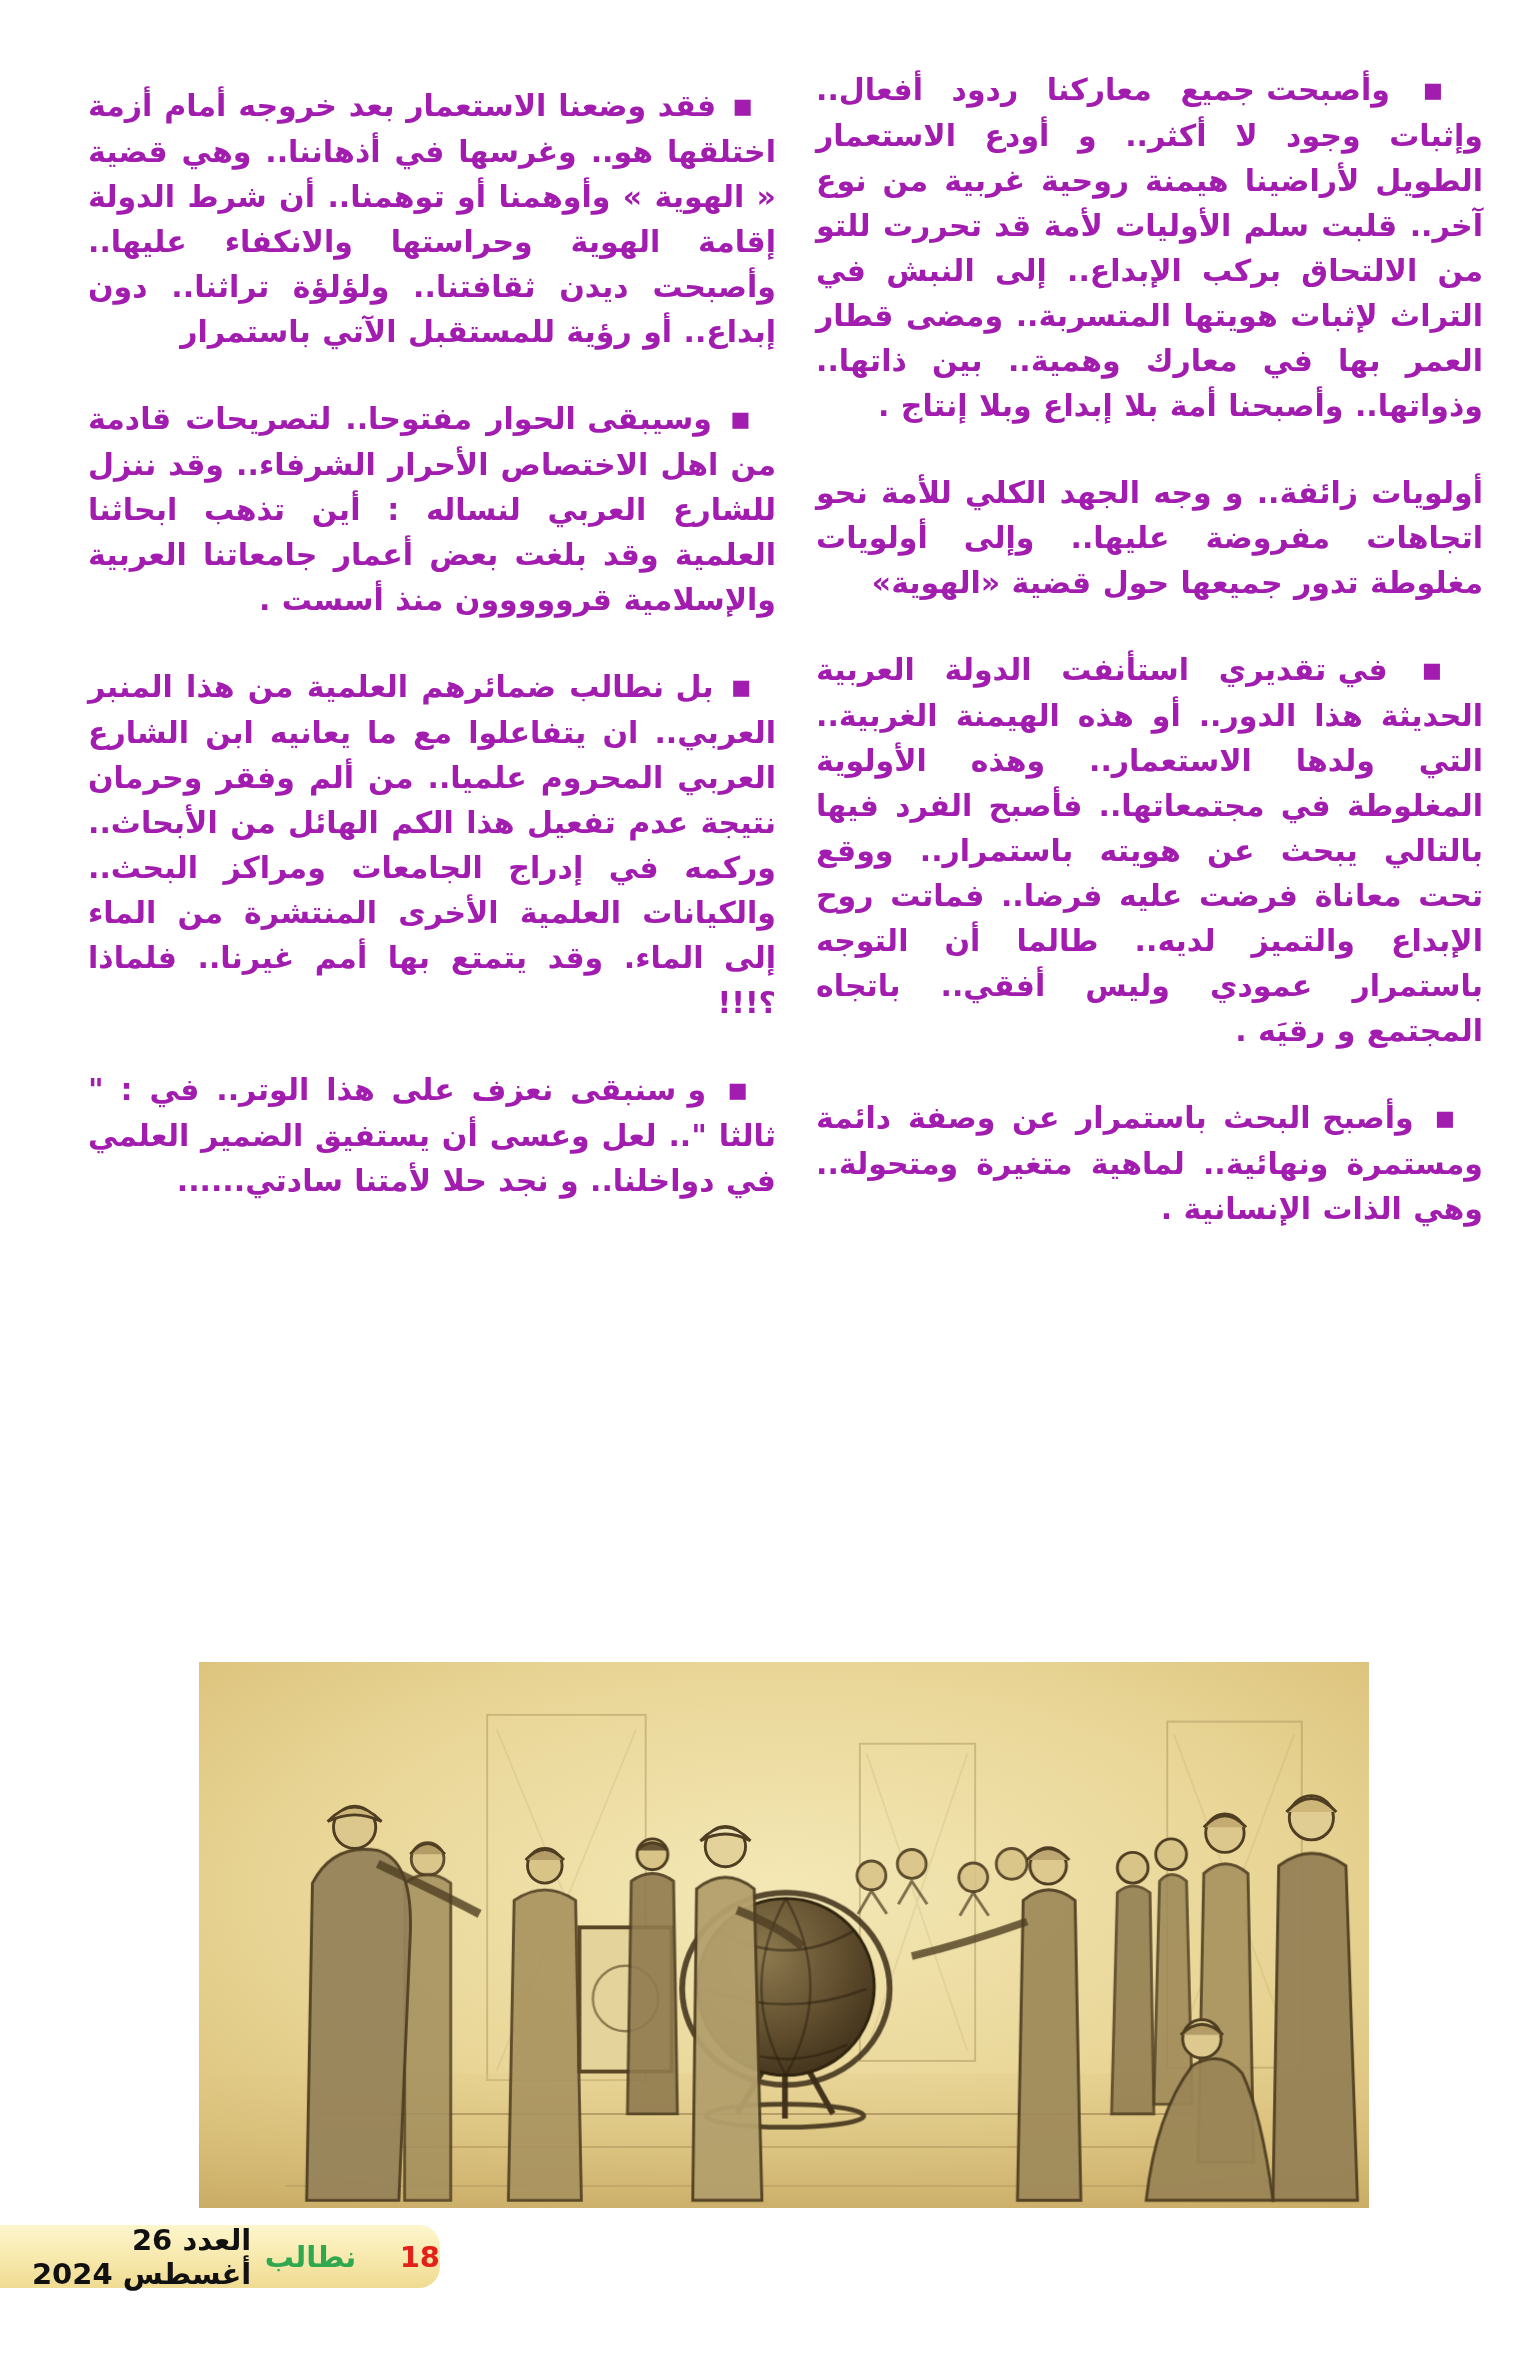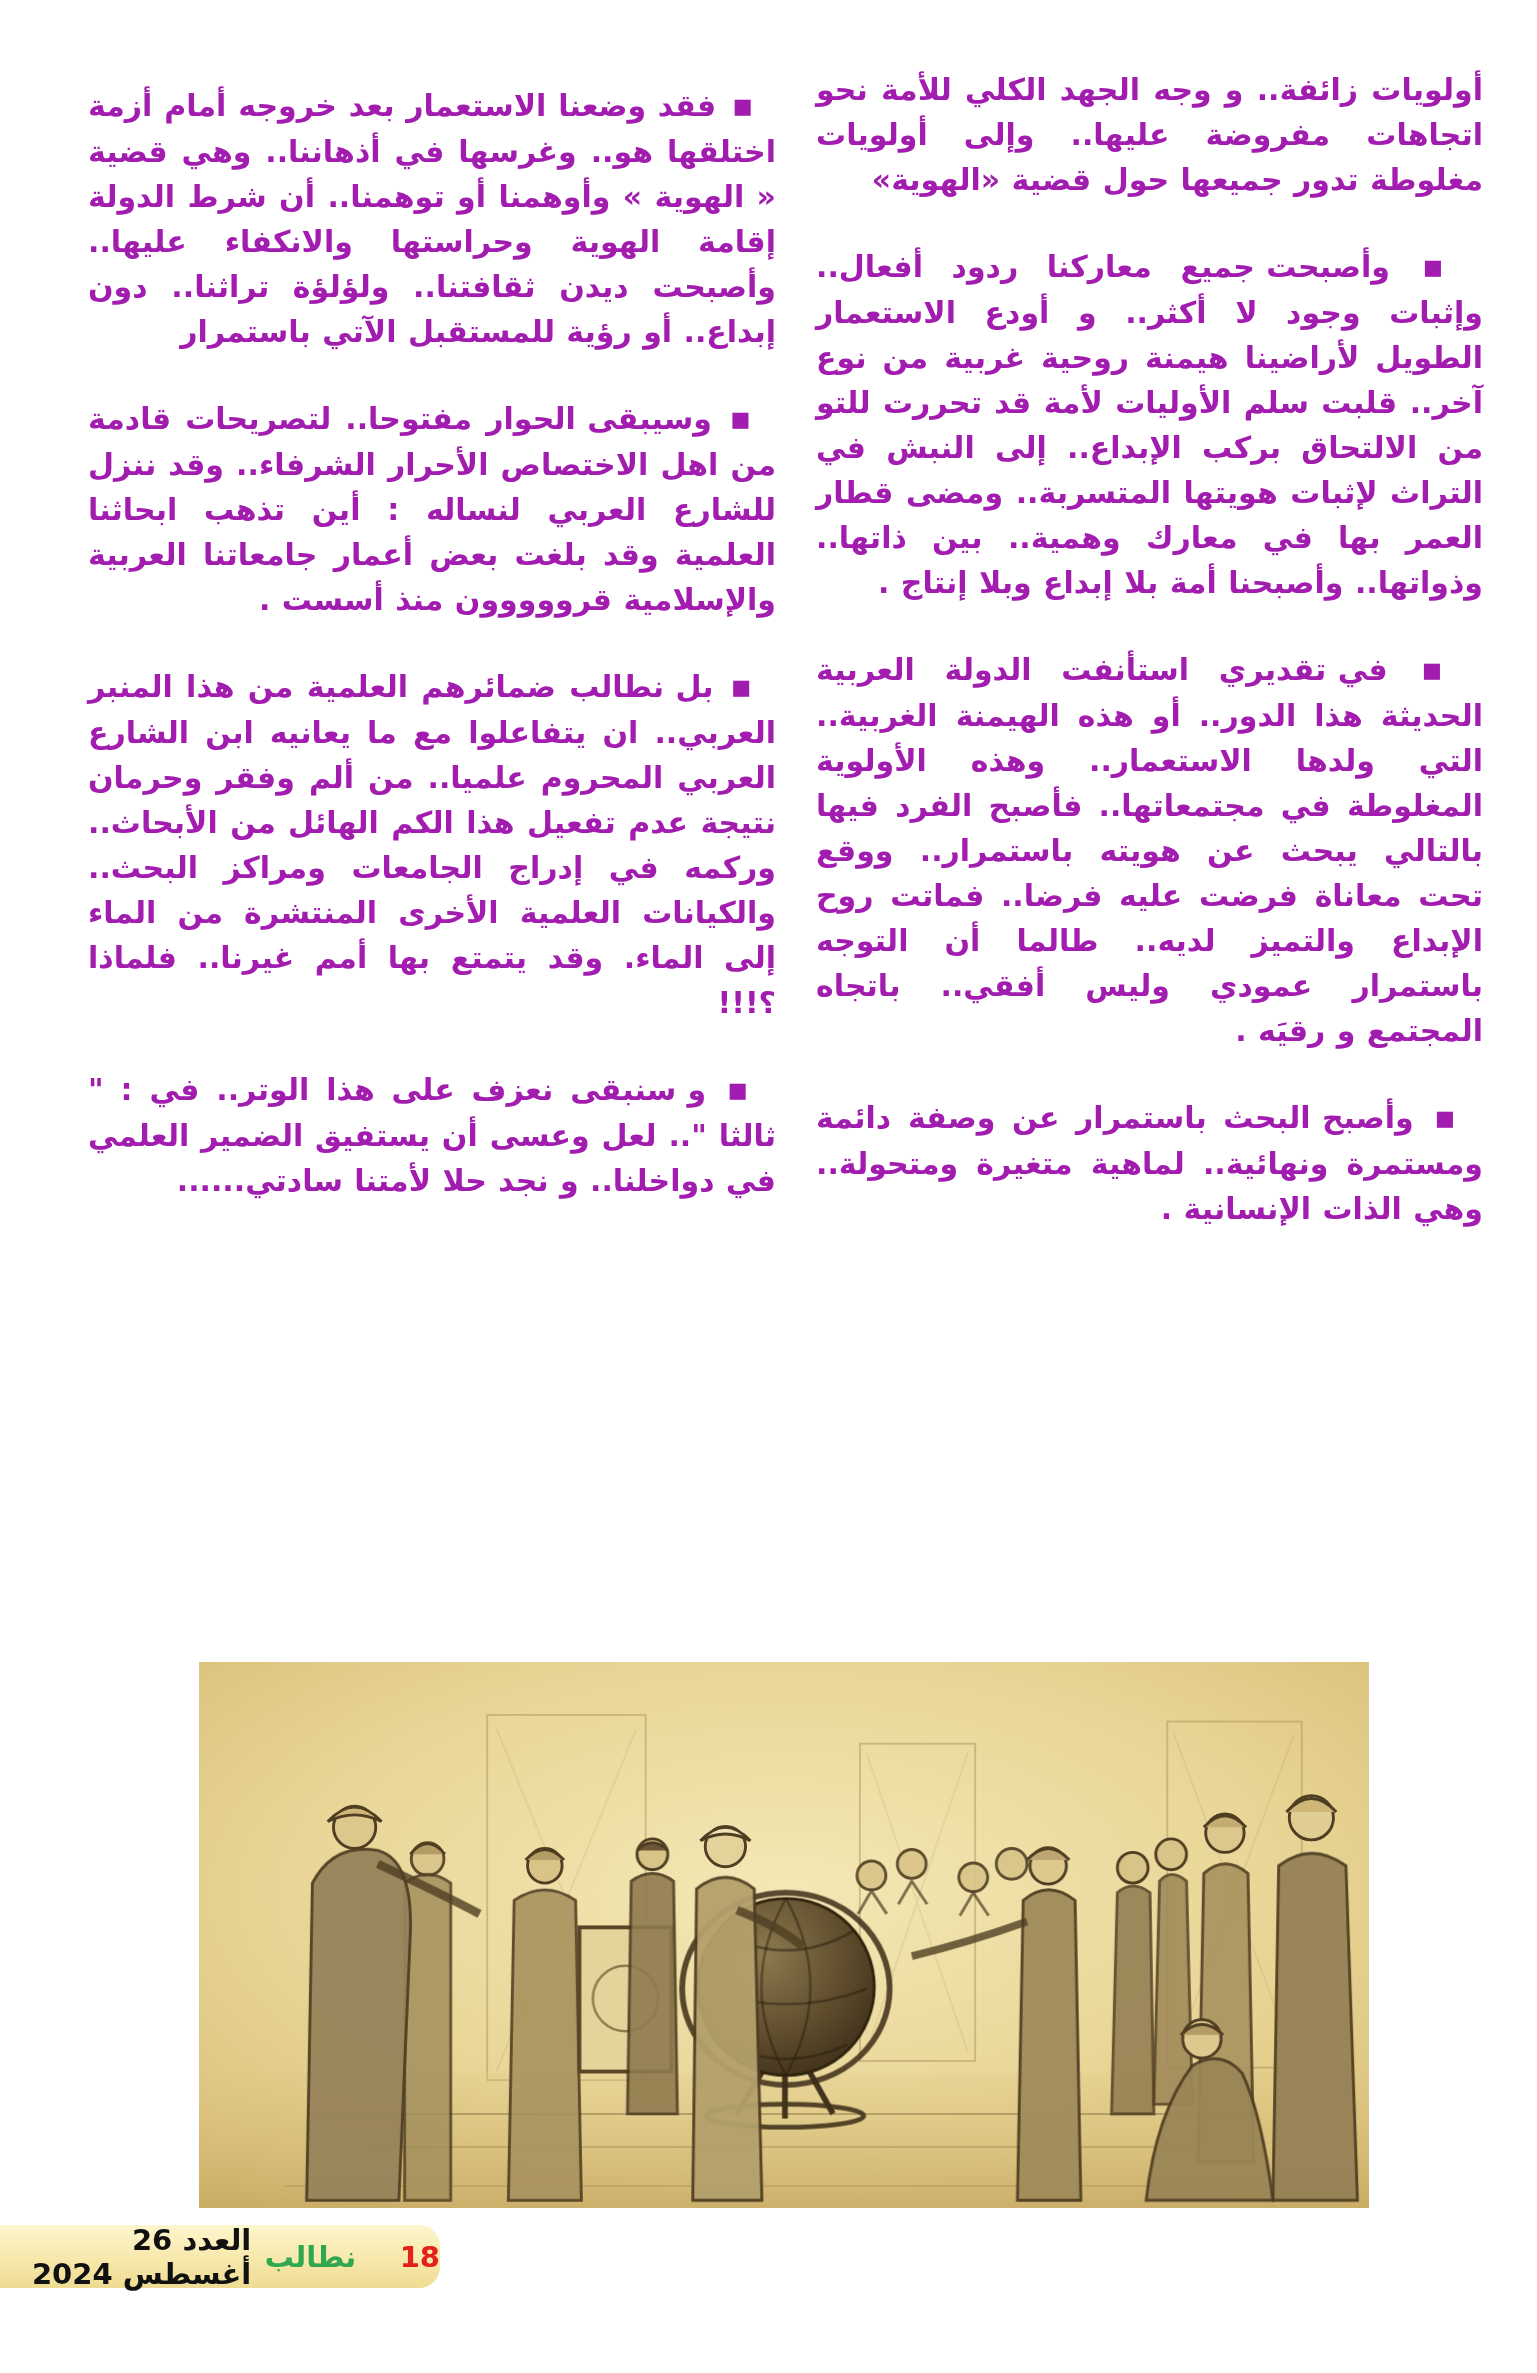--- a/index.html
+++ b/index.html
@@ -64,22 +64,22 @@
   .footer-page-number{color:#e32119;margin-left:30px;}
   .footer-paper-name{color:#2fa84f;}
   .footer-issue{color:#111111;padding-left:31px;}
 </style>
 </head>
 <body>
 
 <div class="page">
 
   <div class="col col-right">
+      <p class="para has-bullet"><span class="bullet">■ </span>وأصبحت جميع معاركنا ردود أفعال.. وإثبات وجود لا أكثر.. و أودع الاستعمار الطويل لأراضينا هيمنة روحية غربية من نوع آخر.. قلبت سلم الأوليات لأمة قد تحررت للتو من الالتحاق بركب الإبداع.. إلى النبش في التراث لإثبات هويتها المتسربة.. ومضى قطار العمر بها في معارك وهمية.. بين ذاتها.. وذواتها.. وأصبحنا أمة بلا إبداع وبلا إنتاج .</p>
       <p class="para">أولويات زائفة.. و وجه الجهد الكلي للأمة نحو اتجاهات مفروضة عليها.. وإلى أولويات مغلوطة تدور جميعها حول قضية «الهوية»</p>
-      <p class="para has-bullet"><span class="bullet">■ </span>وأصبحت جميع معاركنا ردود أفعال.. وإثبات وجود لا أكثر.. و أودع الاستعمار الطويل لأراضينا هيمنة روحية غربية من نوع آخر.. قلبت سلم الأوليات لأمة قد تحررت للتو من الالتحاق بركب الإبداع.. إلى النبش في التراث لإثبات هويتها المتسربة.. ومضى قطار العمر بها في معارك وهمية.. بين ذاتها.. وذواتها.. وأصبحنا أمة بلا إبداع وبلا إنتاج .</p>
       <p class="para has-bullet"><span class="bullet">■ </span>في تقديري استأنفت الدولة العربية الحديثة هذا الدور.. أو هذه الهيمنة الغربية.. التي ولدها الاستعمار.. وهذه الأولوية المغلوطة في مجتمعاتها.. فأصبح الفرد فيها بالتالي يبحث عن هويته باستمرار.. ووقع تحت معاناة فرضت عليه فرضا.. فماتت روح الإبداع والتميز لديه.. طالما أن التوجه باستمرار عمودي وليس أفقي.. باتجاه المجتمع و رقيَه .</p>
       <p class="para has-bullet"><span class="bullet">■ </span>وأصبح البحث باستمرار عن وصفة دائمة ومستمرة ونهائية.. لماهية متغيرة ومتحولة.. وهي الذات الإنسانية .</p>
     </div>
 
   <div class="col col-left">
       <p class="para has-bullet"><span class="bullet">■ </span>فقد وضعنا الاستعمار بعد خروجه أمام أزمة اختلقها هو.. وغرسها في أذهاننا.. وهي قضية « الهوية » وأوهمنا أو توهمنا.. أن شرط الدولة إقامة الهوية وحراستها والانكفاء عليها.. وأصبحت ديدن ثقافتنا.. ولؤلؤة تراثنا.. دون إبداع.. أو رؤية للمستقبل الآتي باستمرار</p>
       <p class="para has-bullet"><span class="bullet">■ </span>وسيبقى الحوار مفتوحا.. لتصريحات قادمة من اهل الاختصاص الأحرار الشرفاء.. وقد ننزل للشارع العربي لنساله : أين تذهب ابحاثنا العلمية وقد بلغت بعض أعمار جامعاتنا العربية والإسلامية قرووووون منذ أسست .</p>
       <p class="para has-bullet"><span class="bullet">■ </span>بل نطالب ضمائرهم العلمية من هذا المنبر العربي.. ان يتفاعلوا مع ما يعانيه ابن الشارع العربي المحروم علميا.. من ألم وفقر وحرمان نتيجة عدم تفعيل هذا الكم الهائل من الأبحاث.. وركمه في إدراج الجامعات ومراكز البحث.. والكيانات العلمية الأخرى المنتشرة من الماء إلى الماء. وقد يتمتع بها أمم غيرنا.. فلماذا ؟!!!</p>
       <p class="para has-bullet"><span class="bullet">■ </span>و سنبقى نعزف على هذا الوتر.. في : " ثالثا ".. لعل وعسى أن يستفيق الضمير العلمي في دواخلنا.. و نجد حلا لأمتنا سادتي......</p>
     </div>

